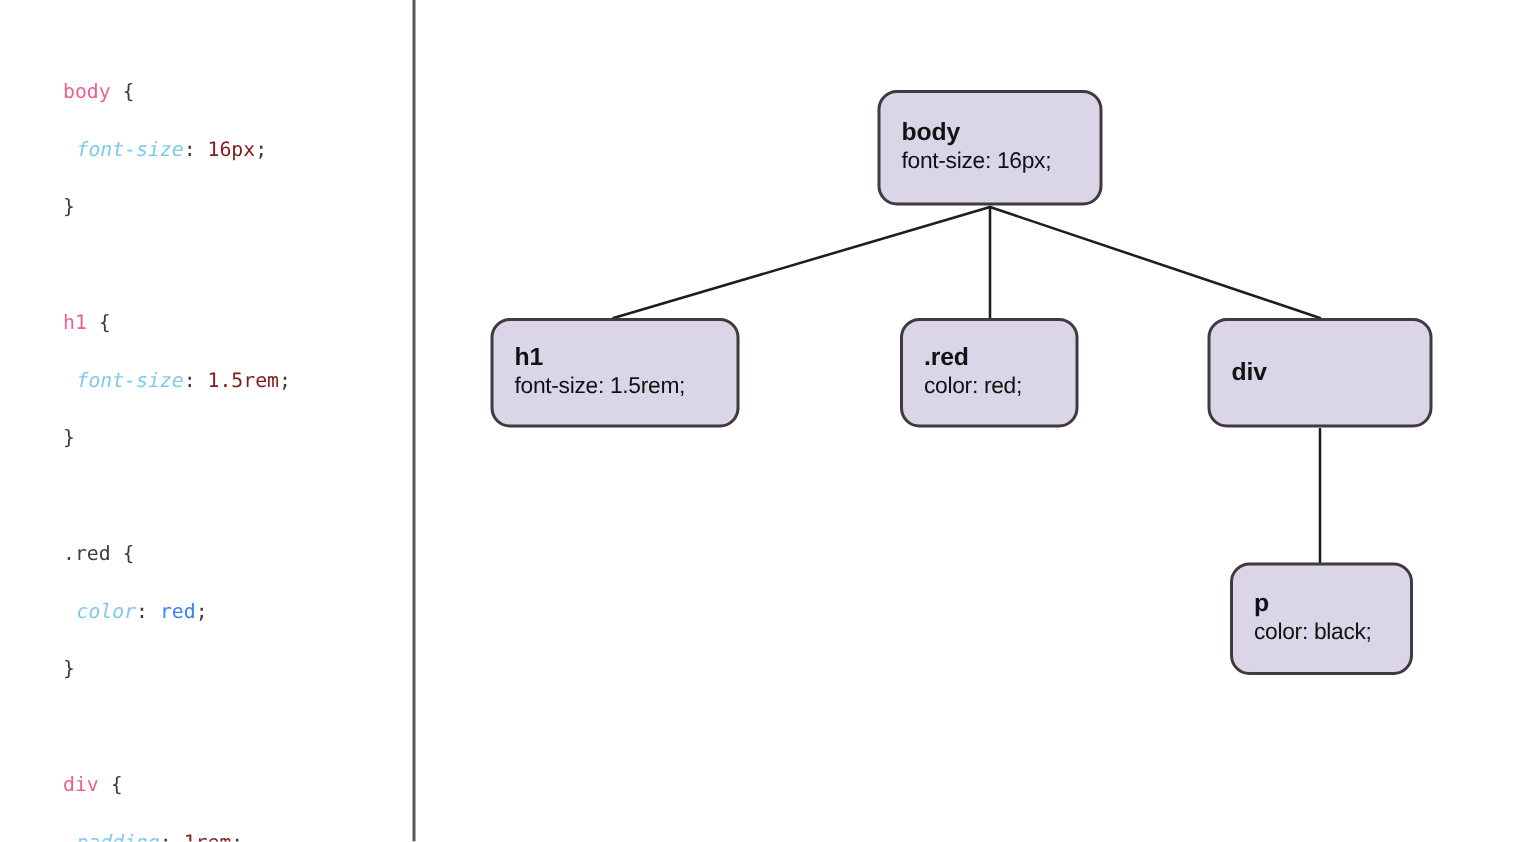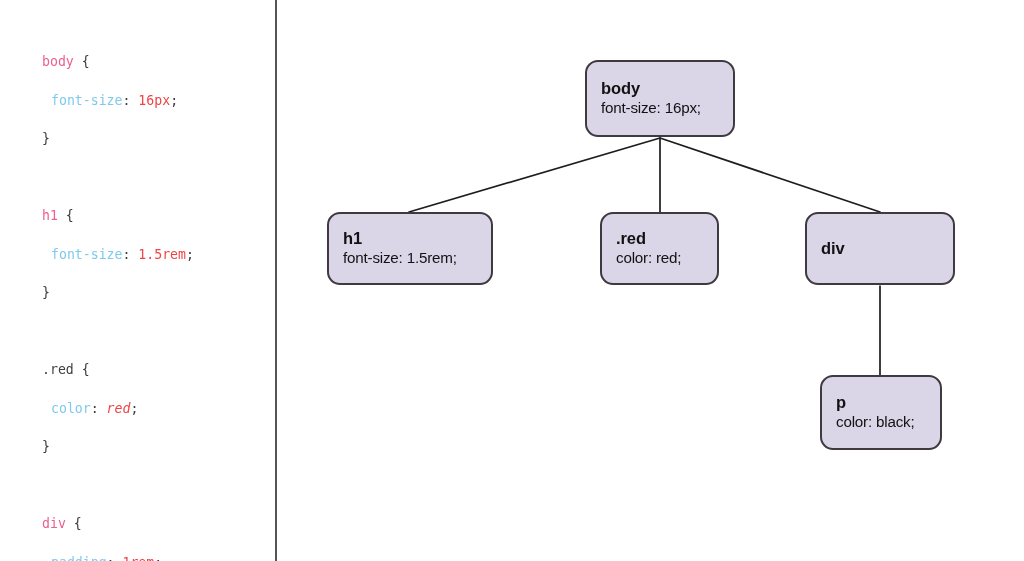--- a/index.html
+++ b/index.html
@@ -48,24 +48,24 @@
     height: 38.5px;
   }
   .code-gap {
     display: block;
     height: 38.5px;
   }
 
   .tok-sel-el   { color: #ec5f8e; }
   .tok-sel-cls  { color: #3f3f3f; }
   .tok-brace    { color: #3a3a3a; }
-  .tok-prop     { color: #7fc9ec; }
+  .tok-prop     { color: #7fc9ec; font-style: italic; }
   .tok-colon    { color: #3a3a3a; }
-  .tok-val-num  { color: #ef4444; }
-  .tok-val-kw   { color: #ef4444; font-style: italic; }
+  .tok-val-num  { color: #7f1d1d; }
+  .tok-val-kw   { color: #3b82f6; }
   .tok-semi     { color: #3a3a3a; }
   .code-indent  { display: inline-block; width: 9px; }
 
   
   #divider {
     position: absolute;
     left: 275px;
     top: 0;
     width: 2px;
     height: 561px;

